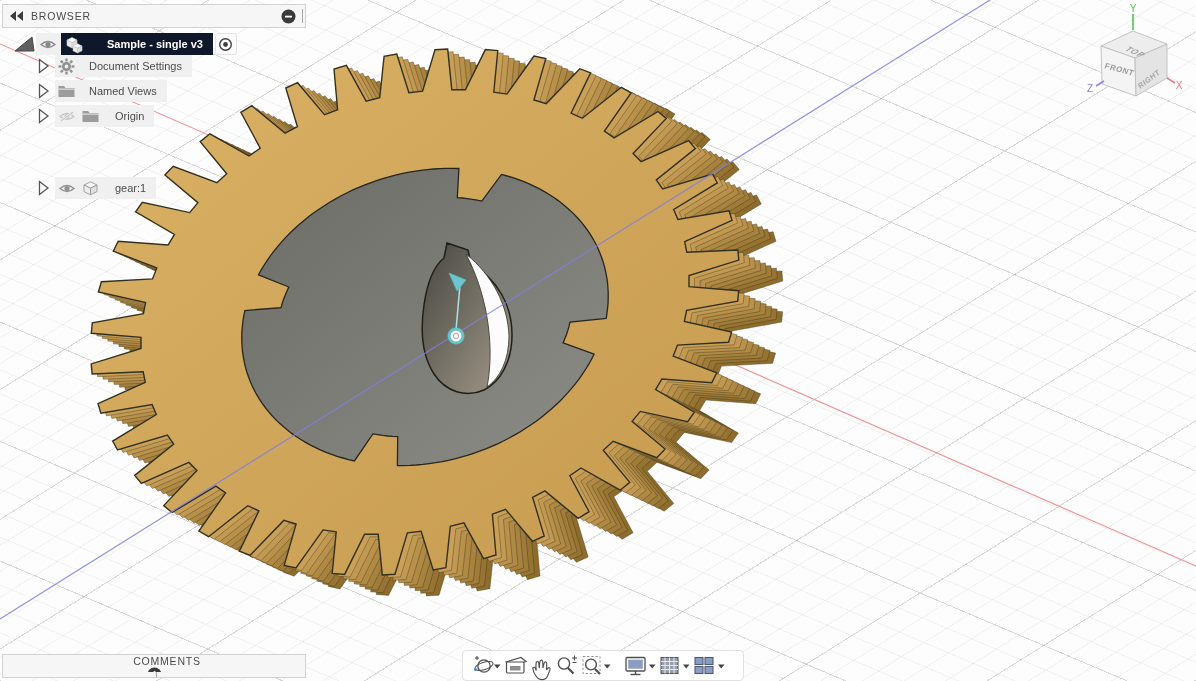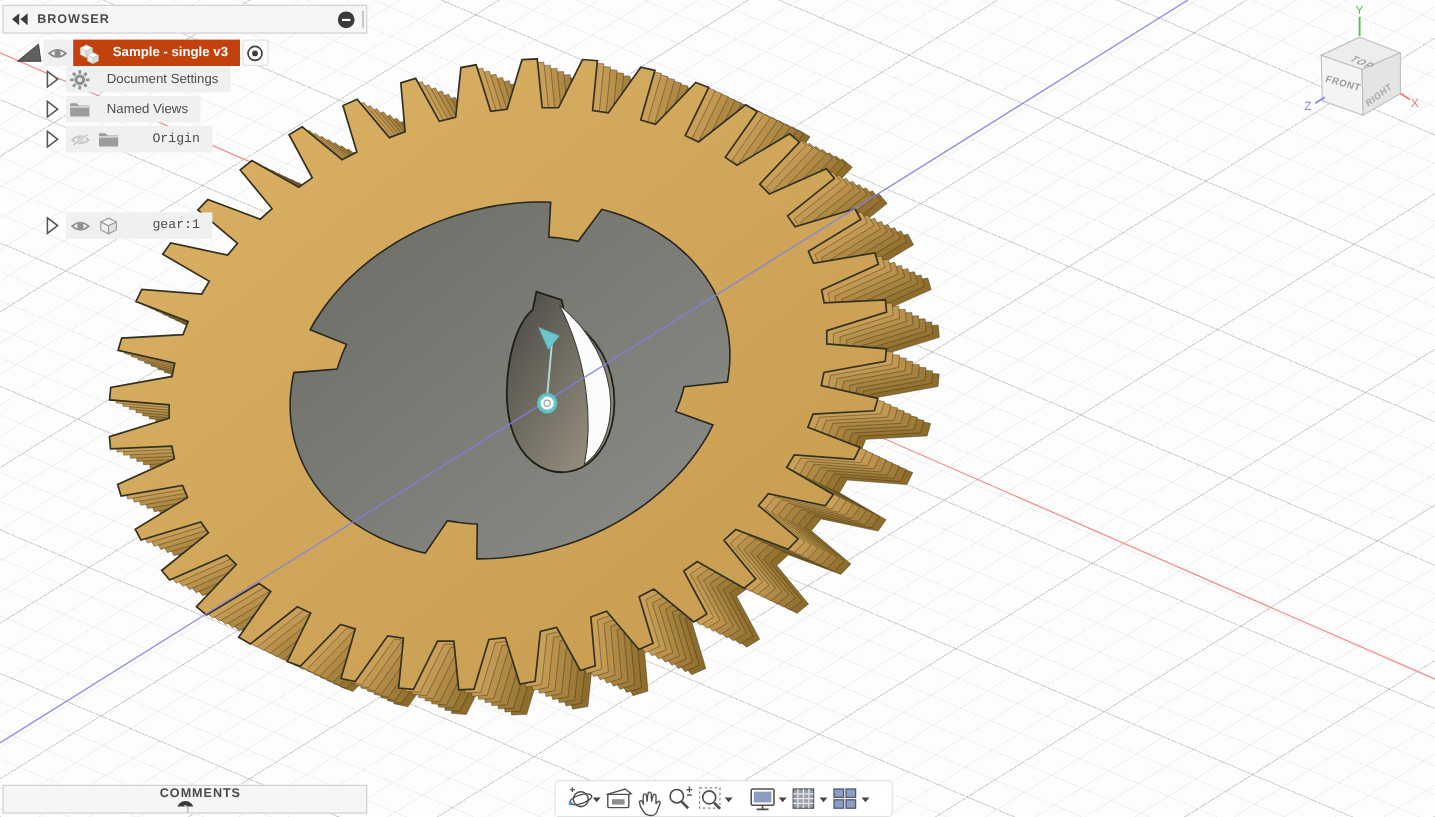--- a/index.html
+++ b/index.html
@@ -11,38 +11,38 @@
       repeating-linear-gradient(23deg,  rgba(0,0,0,0.10) 0 1px, transparent 1px 110px),
       repeating-linear-gradient(148deg, rgba(0,0,0,0.10) 0 1px, transparent 1px 110px),
       repeating-linear-gradient(23deg,  rgba(0,0,0,0.045) 0 1px, transparent 1px 22px),
       repeating-linear-gradient(148deg, rgba(0,0,0,0.045) 0 1px, transparent 1px 22px);
   }
   #scene{position:absolute;inset:0;}
   svg text{user-select:none;}
 
   
   .bar{position:absolute;background:#f6f6f6;border:1px solid #d2d2d2;
-       box-sizing:border-box;display:flex;align-items:center;font-weight:bold;}
+       box-sizing:border-box;display:flex;align-items:center;}
   #browser-header{left:2px;top:4px;width:304px;height:24px;}
   #comments-bar{left:2px;top:654px;width:304px;height:24px;flex-direction:column;}
   .bar-title{font-size:10.5px;color:#4a4a4a;letter-spacing:.8px;}
   .bar .spacer{flex:1;}
   .vline{width:1px;height:14px;background:#a8a8a8;margin-left:6px;margin-right:2px;}
 
   .trow{position:absolute;height:22px;display:flex;align-items:center;}
   .arrow{position:absolute;top:3px;}
   .rowbg{display:flex;align-items:center;height:22px;background:#f0f0f0;
          padding:0 10px 0 3px;}
   .lbl{font-size:11px;color:#4c4c4c;white-space:nowrap;}
-  .sel{background:#c2410c;}
+  .sel{background:#0f172a;gap:13px;}
   .sel .lbl{color:#ffffff;font-weight:bold;}
   .eyebox{display:flex;align-items:center;height:22px;background:#f0f0f0;padding:0 4px 0 3px;}
   .radiobox{display:flex;align-items:center;justify-content:center;width:22px;height:22px;
             background:#fbfbfb;border:1px solid #e3e3e3;box-sizing:border-box;border-radius:3px;margin-left:2px;}
-  .mlF{margin-left:14px;} .mlL{margin-left:28px;font-family:Liberation Mono, monospace;} .mlS{margin-left:6px;}
+  .mlF{margin-left:14px;} .mlL{margin-left:16px;} .mlS{margin-left:6px;}
 
   
   #navbar{position:absolute;left:462px;top:650px;width:282px;height:31px;}
   #navbar .bgplate{position:absolute;inset:0;background:rgba(255,255,255,.92);
         border:1px solid #e1e1e1;border-radius:4px;box-sizing:border-box;}
 </style>
 </head>
 <body>
 
 <div id="stage">

